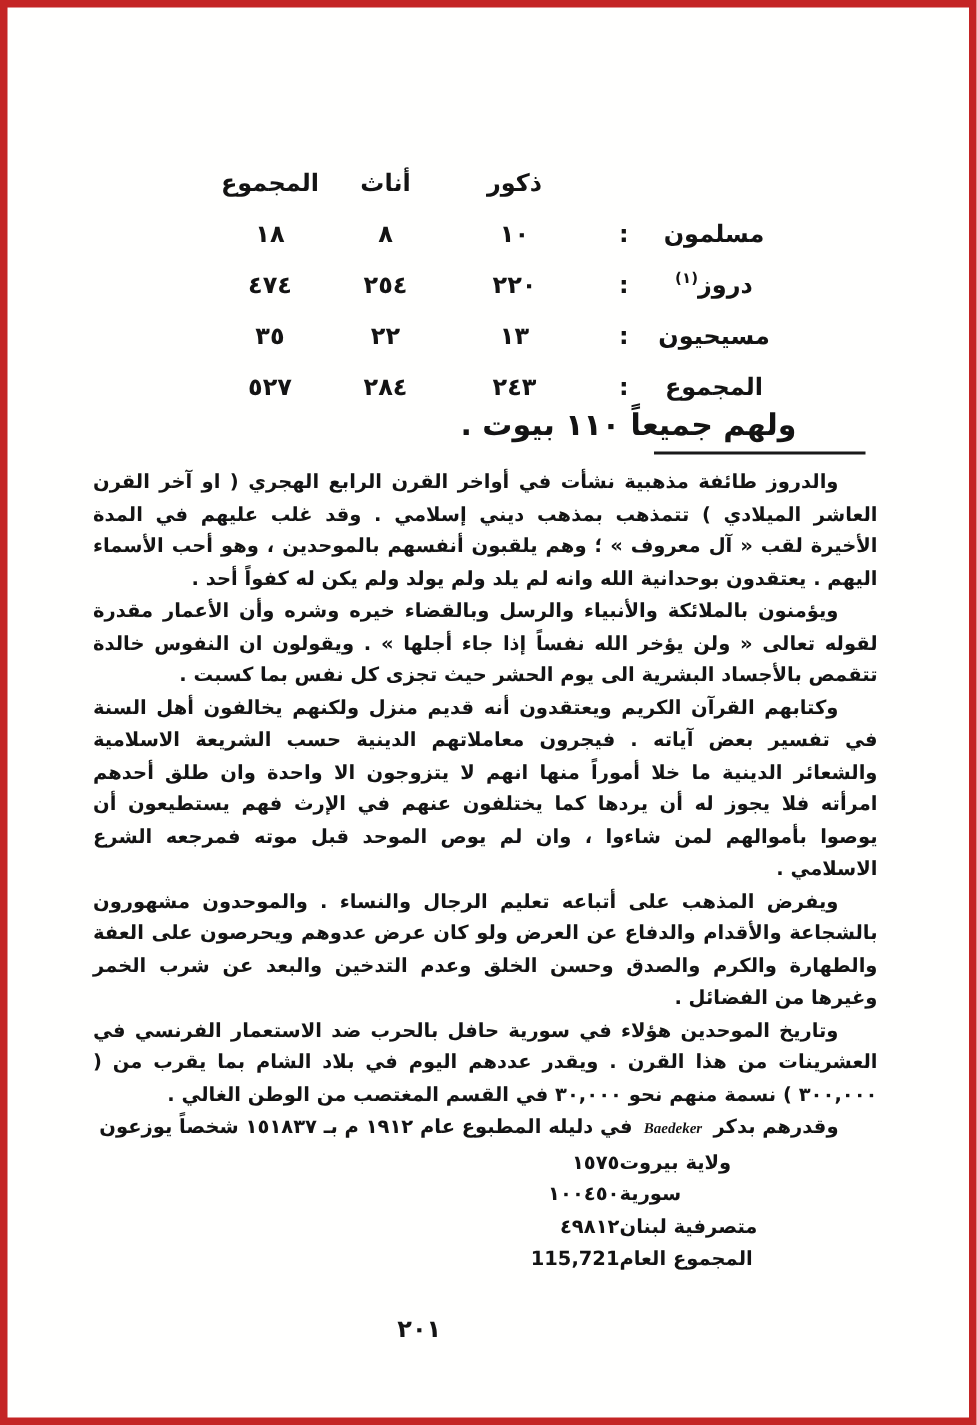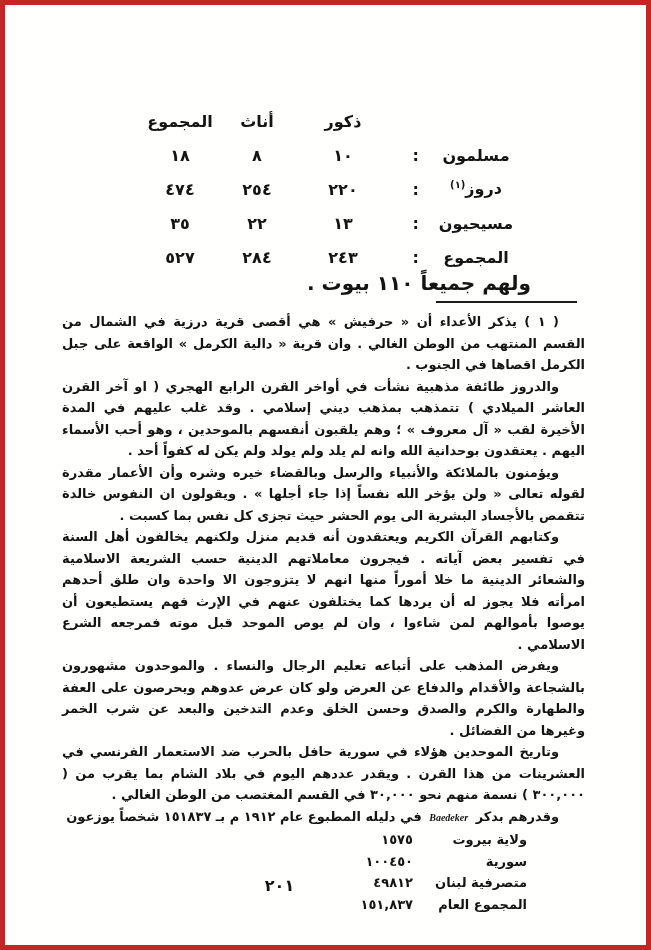--- a/index.html
+++ b/index.html
@@ -55,21 +55,21 @@
 
   
   .dist{
     margin:1px 58px 0 0;
     width:214px;
     display:grid;
     grid-template-columns:114px 100px;
     grid-auto-rows:21.5px;
     align-items:center;
   }
-  .dist .d-label{text-align:right;white-space:nowrap;}
+  .dist .d-label{text-align:left;white-space:nowrap;}
   .dist .d-value{text-align:right;white-space:nowrap;}
 
   .page-number{
     position:absolute;top:876px;left:0;width:559px;
     text-align:center;font-size:16px;font-weight:bold;
     letter-spacing:2px;
   }
 </style>
 </head>
 <body>
@@ -107,34 +107,33 @@
     <div class="cell">٢٤٣</div>
     <div class="cell">٢٨٤</div>
     <div class="cell">٥٢٧</div>
   </div>
 
   <div class="summary-line">ولهم جميعاً ١١٠ بيوت .</div>
 
   <div class="fn-separator"></div>
 
   <div class="footnote">
-    <p>( ١ ) يذكر الأعداء أن « حرفيش » هي أقصى قرية درزية في الشمال من القسم المنتهب من الوطن الغالي . وان قرية « دالية الكرمل » الواقعة على جبل الكرمل اقصاها في الجنوب .</p>
     <p>والدروز طائفة مذهبية نشأت في أواخر القرن الرابع الهجري ( او آخر القرن العاشر الميلادي ) تتمذهب بمذهب ديني إسلامي . وقد غلب عليهم في المدة الأخيرة لقب « آل معروف » ؛ وهم يلقبون أنفسهم بالموحدين ، وهو أحب الأسماء اليهم . يعتقدون بوحدانية الله وانه لم يلد ولم يولد ولم يكن له كفواً أحد .</p>
     <p>ويؤمنون بالملائكة والأنبياء والرسل وبالقضاء خيره وشره وأن الأعمار مقدرة لقوله تعالى « ولن يؤخر الله نفساً إذا جاء أجلها » . ويقولون ان النفوس خالدة تتقمص بالأجساد البشرية الى يوم الحشر حيث تجزى كل نفس بما كسبت .</p>
     <p>وكتابهم القرآن الكريم ويعتقدون أنه قديم منزل ولكنهم يخالفون أهل السنة في تفسير بعض آياته . فيجرون معاملاتهم الدينية حسب الشريعة الاسلامية والشعائر الدينية ما خلا أموراً منها انهم لا يتزوجون الا واحدة وان طلق أحدهم امرأته فلا يجوز له أن يردها كما يختلفون عنهم في الإرث فهم يستطيعون أن يوصوا بأموالهم لمن شاءوا ، وان لم يوص الموحد قبل موته فمرجعه الشرع الاسلامي .</p>
     <p>ويفرض المذهب على أتباعه تعليم الرجال والنساء . والموحدون مشهورون بالشجاعة والأقدام والدفاع عن العرض ولو كان عرض عدوهم ويحرصون على العفة والطهارة والكرم والصدق وحسن الخلق وعدم التدخين والبعد عن شرب الخمر وغيرها من الفضائل .</p>
     <p>وتاريخ الموحدين هؤلاء في سورية حافل بالحرب ضد الاستعمار الفرنسي في العشرينات من هذا القرن . ويقدر عددهم اليوم في بلاد الشام بما يقرب من ( ٣٠٠,٠٠٠ ) نسمة منهم نحو ٣٠,٠٠٠ في القسم المغتصب من الوطن الغالي .</p>
     <p><span>وقدرهم بدكر</span> <span class="latin-name">Baedeker</span> <span>في دليله المطبوع عام ١٩١٢ م بـ ١٥١٨٣٧ شخصاً يوزعون</span></p>
 
     <div class="dist">
       <div class="d-label">ولاية بيروت</div>
       <div class="d-value">١٥٧٥</div>
       <div class="d-label">سورية</div>
       <div class="d-value">١٠٠٤٥٠</div>
       <div class="d-label">متصرفية لبنان</div>
       <div class="d-value">٤٩٨١٢</div>
       <div class="d-label">المجموع العام</div>
-      <div class="d-value">١٥١,٨٣٧</div>
+      <div class="d-value">115,721</div>
     </div>
   </div>
 
   <div class="page-number">٢٠١</div>
 </div>
 
 </body></html>

